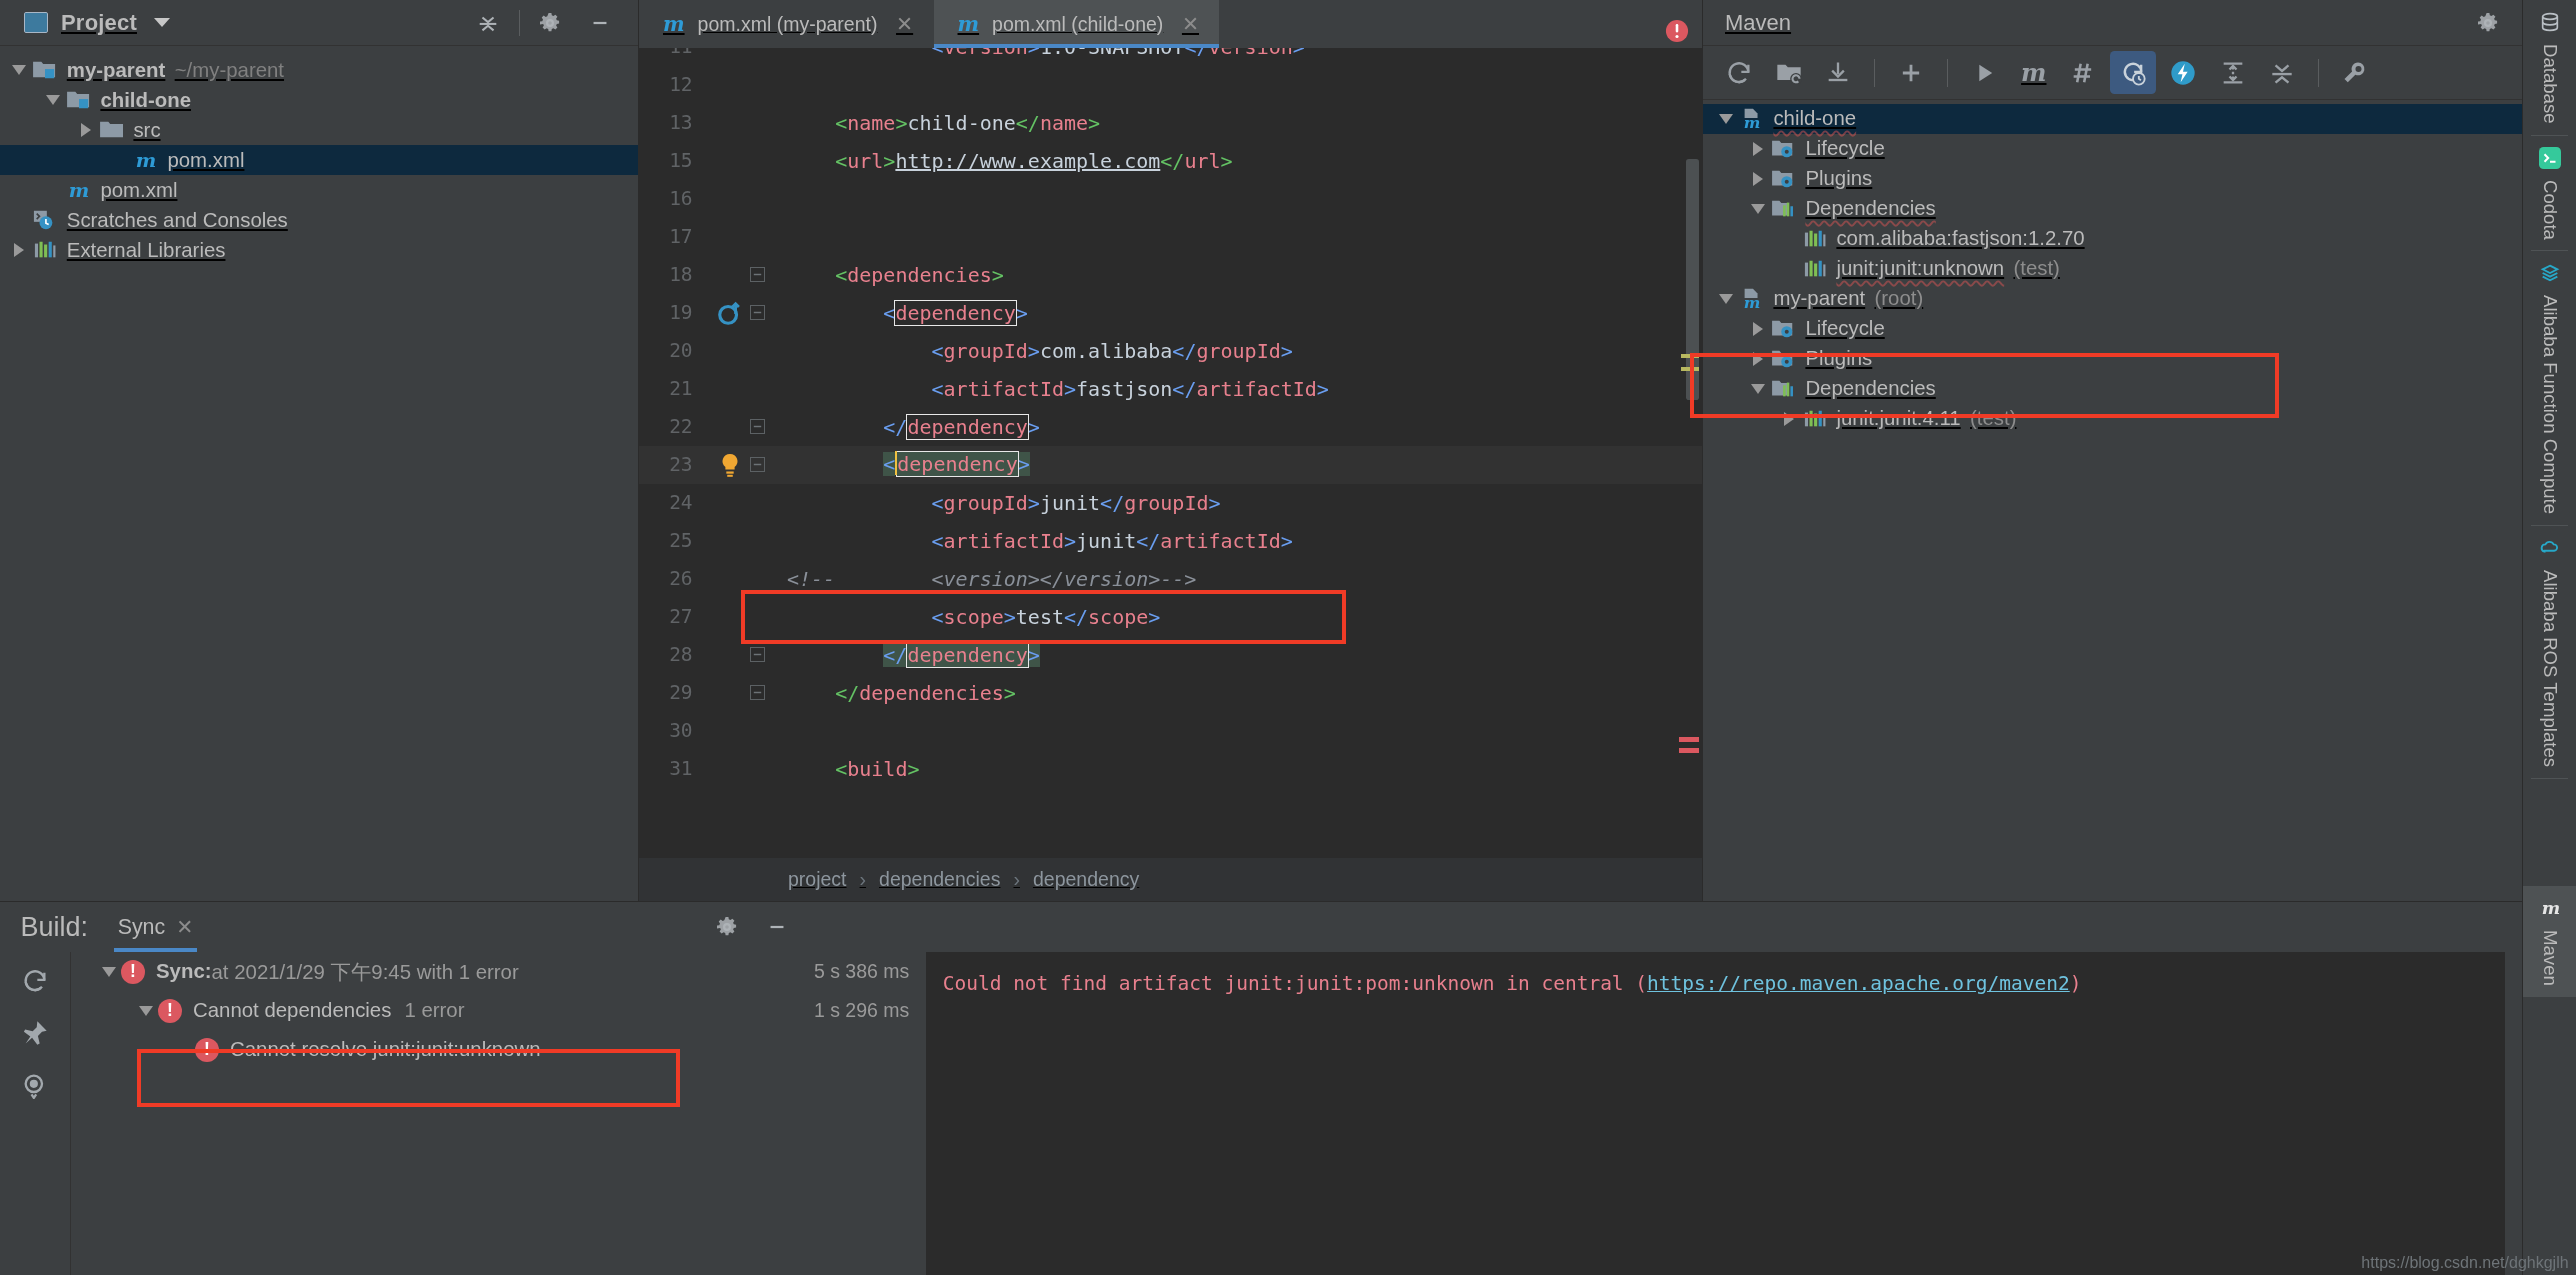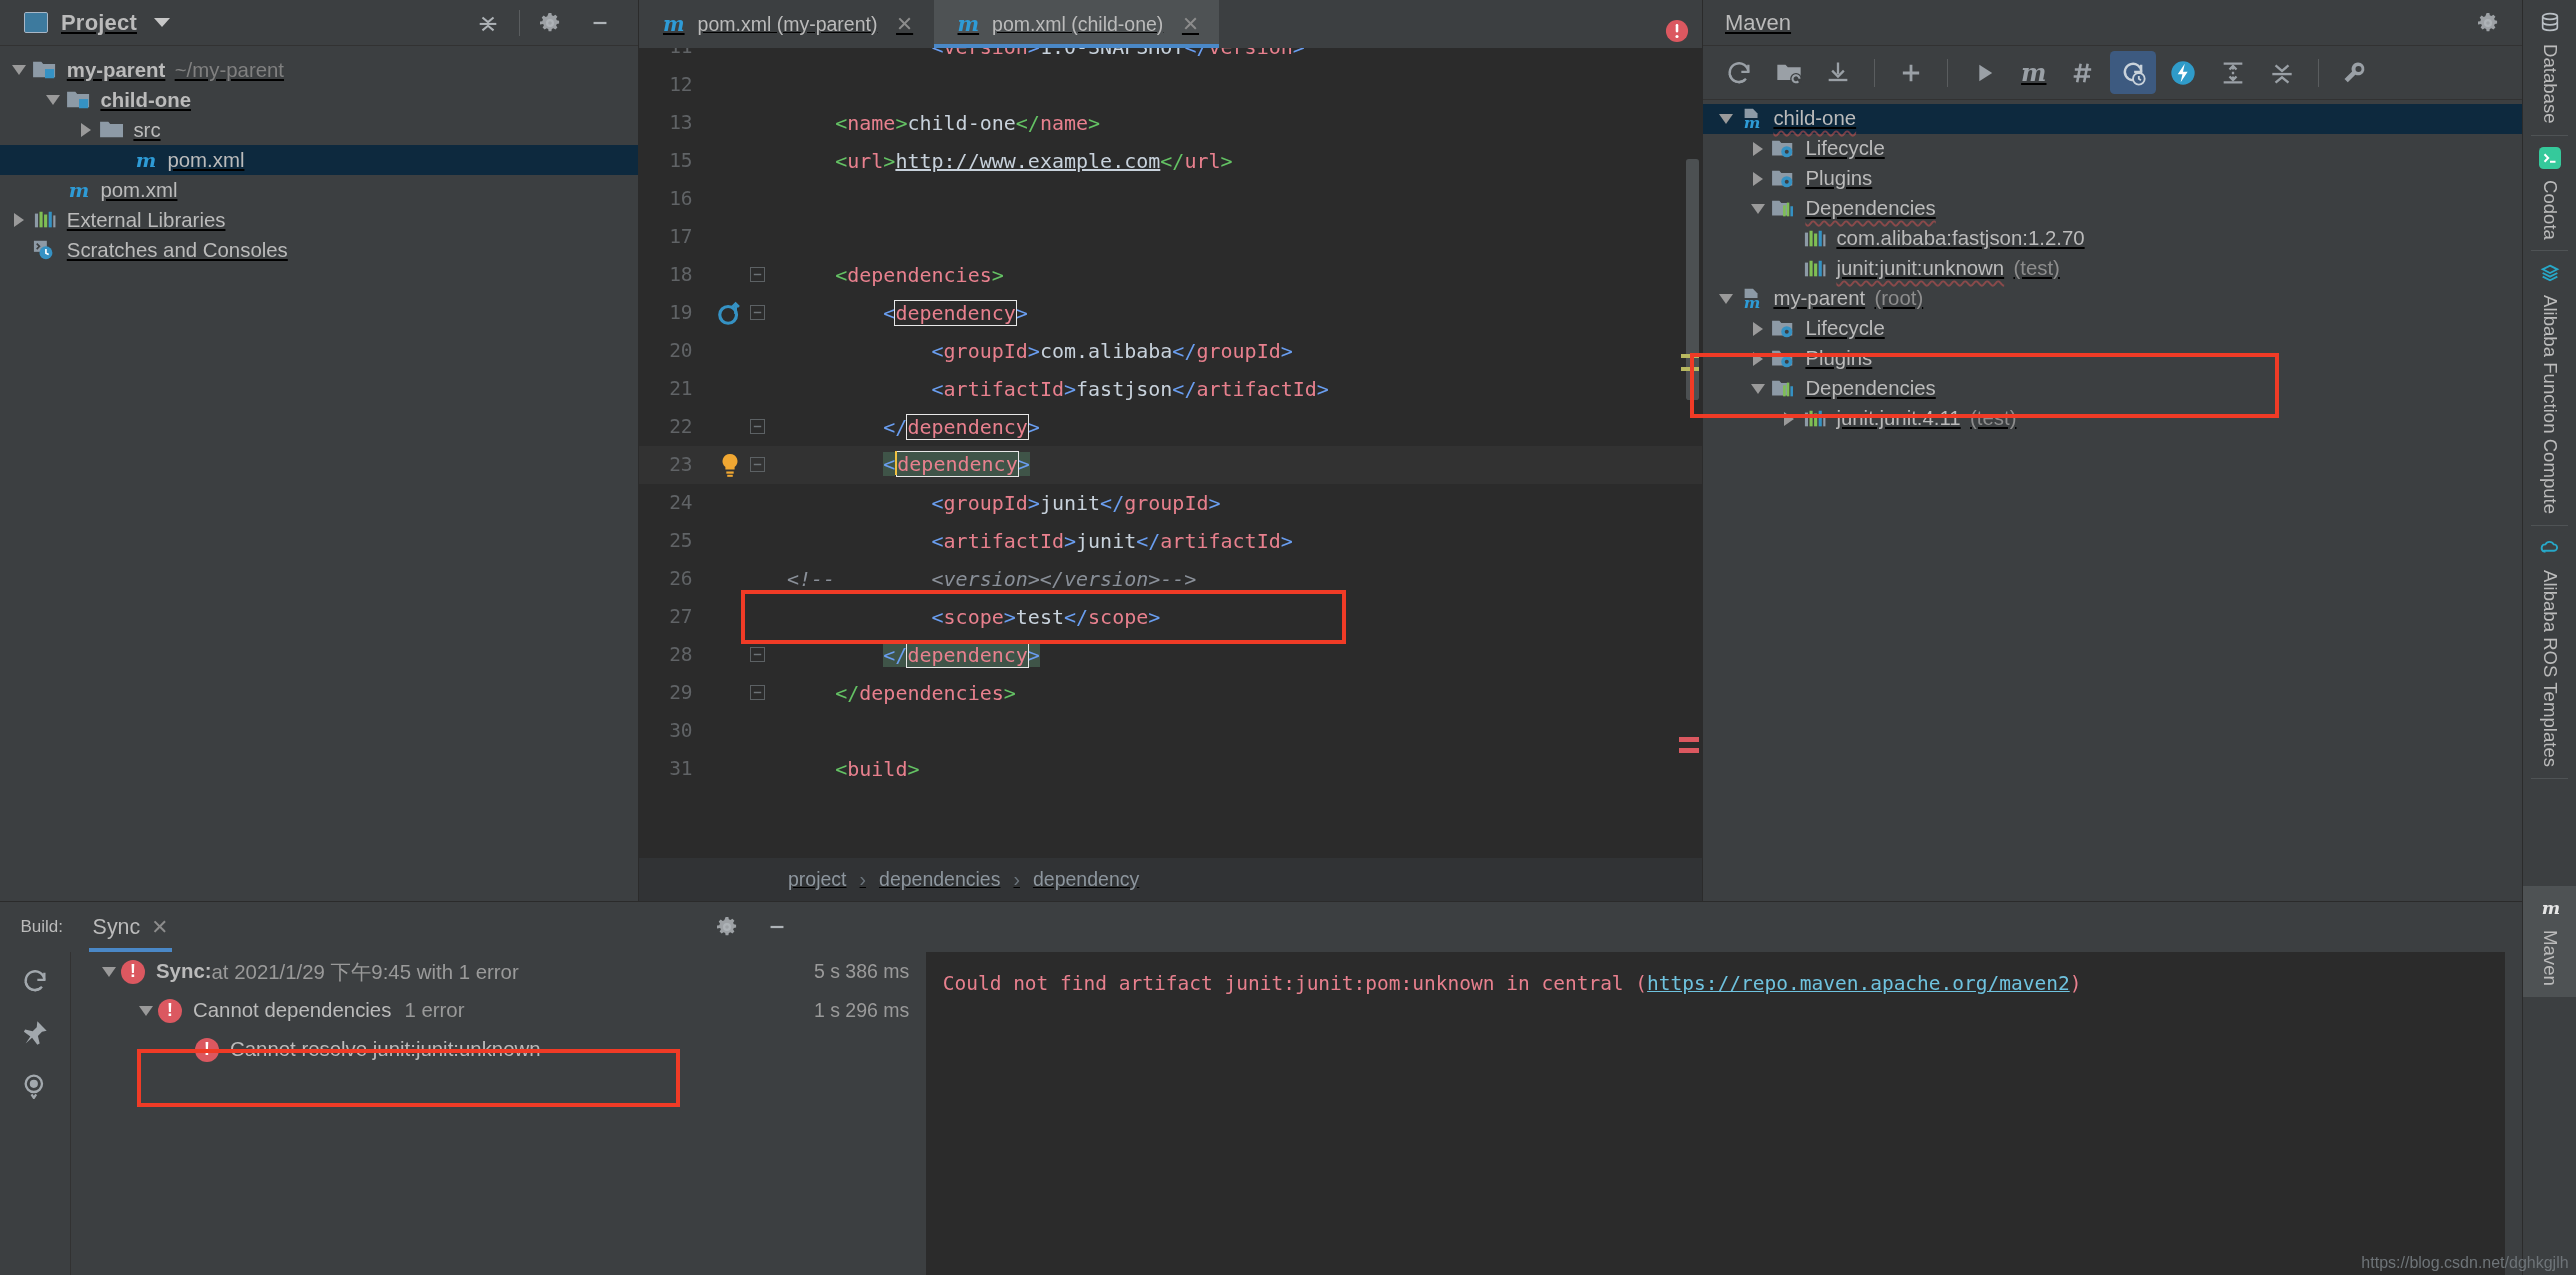--- a/index.html
+++ b/index.html
@@ -105,21 +105,21 @@
   .mrow { height: 30px; display: flex; align-items: center; font-size: 20.4px; color: #bbbbbb; white-space: nowrap; }
   .mrow.sel { background: #0d293e; }
   .squig { text-decoration: underline; text-decoration-style: wavy; text-decoration-color: #d9545480; text-underline-offset: 4.6px; }
   .mdim { color: #8d8d8d; margin-left: 9.3px; }
 
   
   .bottom { height: 375px; display: flex; background: #3c3f41; border-top: 0.9px solid #2b2b2b; }
   .build-main { flex: 1; display: flex; flex-direction: column; min-width: 0; }
   .build-head { height: 50px; display: flex; align-items: center; padding-left: 20.4px; gap: 26px;
                 position: relative; }
-  .build-label { color: #bbbbbb; font-size: 17px; }
+  .build-label { color: #bbbbbb; font-size: 27px; }
   .build-tab { font-size: 21.4px; color: #bbbbbb; display: flex; align-items: center; gap: 11px;
                height: 50px; position: relative; padding: 0 3.7px; }
   .build-tab::after { content:""; position:absolute; left:0; right:0; bottom:0; height:3.7px; background:#4a88c7; }
   .build-body { flex: 1; display: flex; background: #3c3f41; }
   .build-side { width: 71px; background: #3c3f41; display: flex; flex-direction: column; align-items: center;
                 padding-top: 15px; gap: 24px; color: #a2a8ad; border-right: 0.9px solid #323232; }
   .build-tree { flex: 1; position: relative; }
   .brow { height: 39px; display: flex; align-items: center; font-size: 20.4px; color: #bbbbbb; white-space: nowrap; }
   .err-ico { width: 24px; height: 24px; border-radius: 50%; background: #db5860; color: #fff;
              font-size: 17.6px; font-weight: bold; display: inline-flex; align-items: center;
@@ -230,45 +230,45 @@
           <div class="trow" style="padding-left: 41px;">
             <span class="arrow"></span>
             <span class="ticon">
               <svg width="24" height="24" viewBox="0 0 26 26" style="font-size:22px">
                 <text x="2" y="21" font-family="DejaVu Serif, serif" font-style="italic" font-weight="bold" font-size="21" fill="#2e9bd6">m</text>
               </svg>
             </span>
             <span class="tlabel plain">pom.xml</span>
           </div>
           <div class="trow" style="padding-left: 7.4px;">
+            <span class="arrow"></span>
+            <span class="ticon">
+              <svg width="26" height="24" viewBox="0 0 28 26">
+                <path fill="#8d9aa6" d="M2 3h14v12H2z"></path>
+                <path d="M5 6l3 3-3 3" stroke="#3c3f41" stroke-width="1.8" fill="none"></path>
+                <circle cx="15" cy="16" r="7" fill="#3592c4"></circle>
+                <path d="M15 12v4.5l3 1.5" stroke="#fff" stroke-width="1.8" fill="none"></path>
+              </svg>
+            </span>
+            <span class="tlabel plain">Scratches and Consoles</span>
+          </div>
+          <div class="trow" style="padding-left: 7.4px;">
             <span class="arrow">
               <span class="t-right"></span>
             </span>
             <span class="ticon">
               <svg width="24" height="22" viewBox="0 0 26 24">
                 <rect x="2" y="5" width="3.4" height="15" fill="#8d9aa6"></rect>
                 <rect x="7" y="3" width="3.4" height="17" fill="#7fbf54"></rect>
                 <rect x="12" y="6" width="3.4" height="14" fill="#7fbf54"></rect>
                 <rect x="17" y="3" width="3.4" height="17" fill="#3592c4"></rect>
                 <rect x="22" y="7" width="2.4" height="13" fill="#8d9aa6"></rect>
               </svg>
             </span>
             <span class="tlabel plain">External Libraries</span>
-          </div>
-          <div class="trow" style="padding-left: 7.4px;">
-            <span class="arrow"></span>
-            <span class="ticon">
-              <svg width="26" height="24" viewBox="0 0 28 26">
-                <path fill="#8d9aa6" d="M2 3h14v12H2z"></path>
-                <path d="M5 6l3 3-3 3" stroke="#3c3f41" stroke-width="1.8" fill="none"></path>
-                <circle cx="15" cy="16" r="7" fill="#3592c4"></circle>
-                <path d="M15 12v4.5l3 1.5" stroke="#fff" stroke-width="1.8" fill="none"></path>
-              </svg>
-            </span>
-            <span class="tlabel plain">Scratches and Consoles</span>
           </div>
         </div>
     </div>
 
     <div class="editor-panel">
       <div class="tabbar" id="editor-tabs">
         <div class="etab">
             <span class="m-ico">m</span>
             <span>pom.xml (my-parent)</span>
             <span class="tab-x">✕</span>

